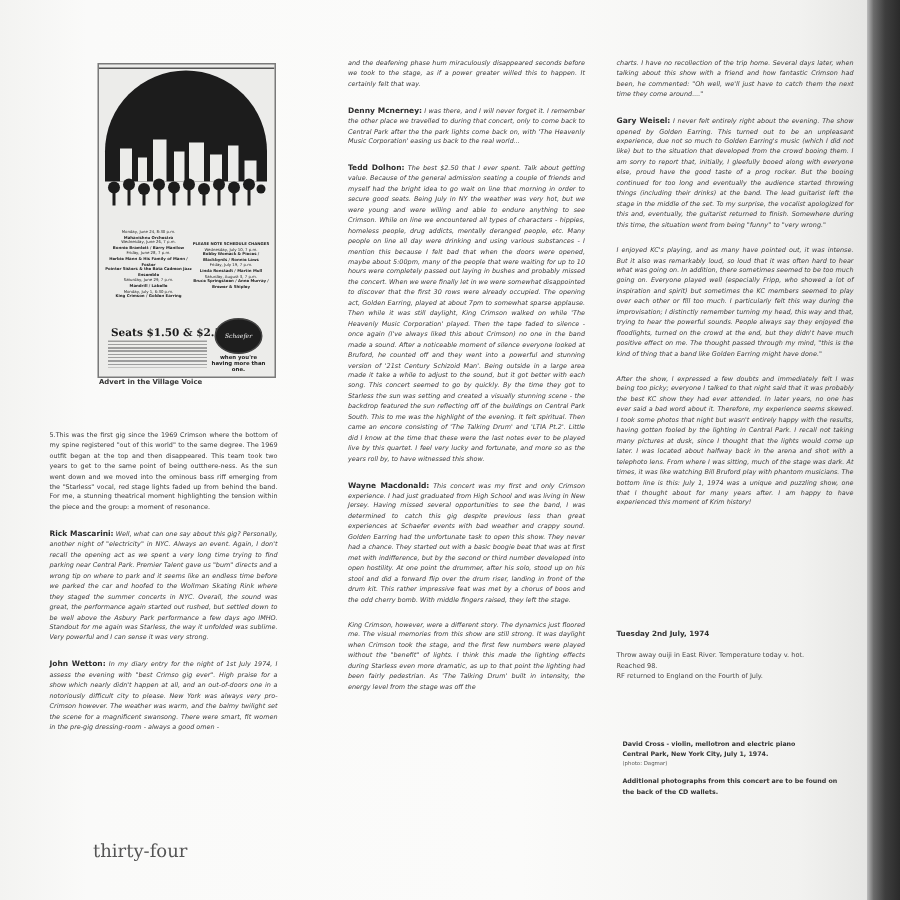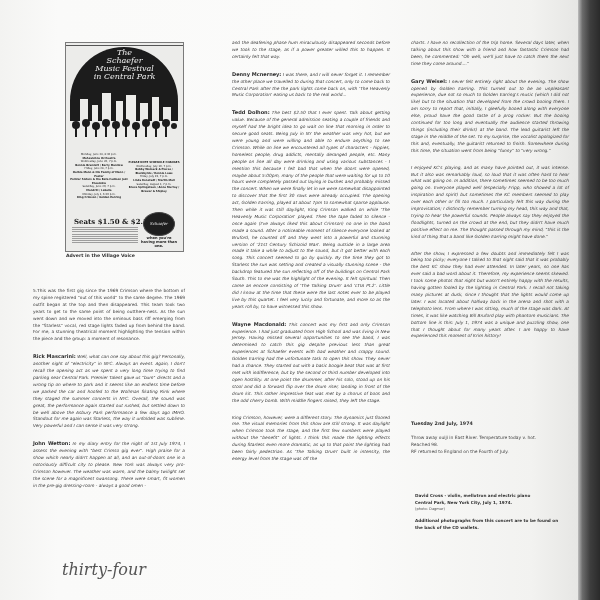--- a/index.html
+++ b/index.html
@@ -68,37 +68,31 @@
   .diary-date { font-weight:bold; font-size:4.8px; margin-bottom:7px; color:#333; }
   .photo-credit {
     position:absolute; left:415px; top:492px; width:150px; font-size:4.2px; line-height:7px; color:#444;
   }
   .photo-credit .b { font-weight:bold; color:#333; }
   .photo-credit .small { font-size:3.6px; color:#555; }
   .photo-credit .note { font-weight:bold; margin-top:5px; line-height:6.6px; }
 
   .folio {
     position:absolute; left:62px; top:560px;
-    font-family:"DejaVu Serif", serif; font-style:italic; font-size:16px; color:#555;
+    font-family:"DejaVu Serif", serif; font-size:12px; color:#555;
   }
 </style>
 </head>
 <body>
 
 <div class="page">
 
   <div class="advert">
     <div class="ad-top-rule"></div>
     <div class="ad-dome"></div>
-    <div class="ad-title">
-      <div>The</div>
-      <div>Schaefer</div>
-      <div>Music Festival</div>
-      <div>in Central Park</div>
-    </div>
     <svg class="ad-skyline" viewBox="0 0 108 60">
       <rect x="0" y="22" width="108" height="18" fill="#1c1c1c"></rect>
       <g fill="#ececea">
         <rect x="10" y="8" width="8" height="22"></rect>
         <rect x="22" y="14" width="6" height="16"></rect>
         <rect x="32" y="2" width="9" height="28"></rect>
         <rect x="46" y="10" width="7" height="20"></rect>
         <rect x="56" y="4" width="10" height="26"></rect>
         <rect x="70" y="12" width="8" height="18"></rect>
         <rect x="82" y="6" width="7" height="24"></rect>

